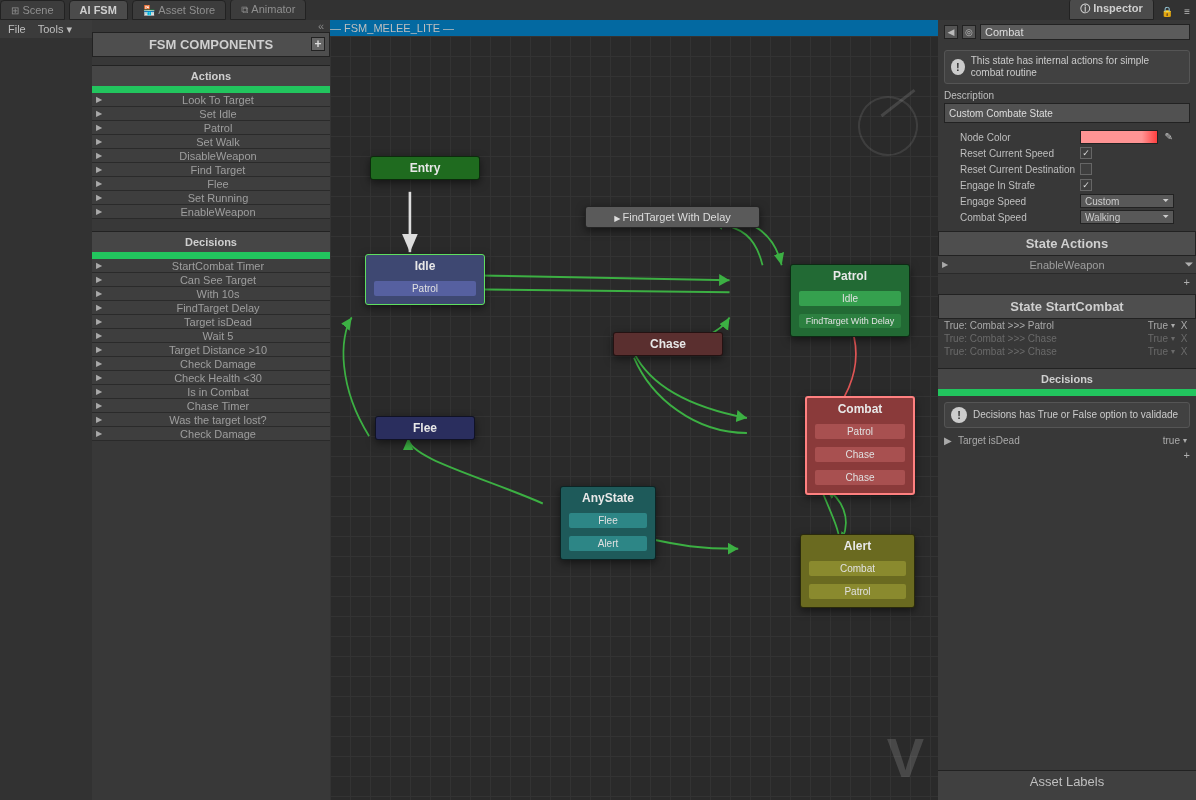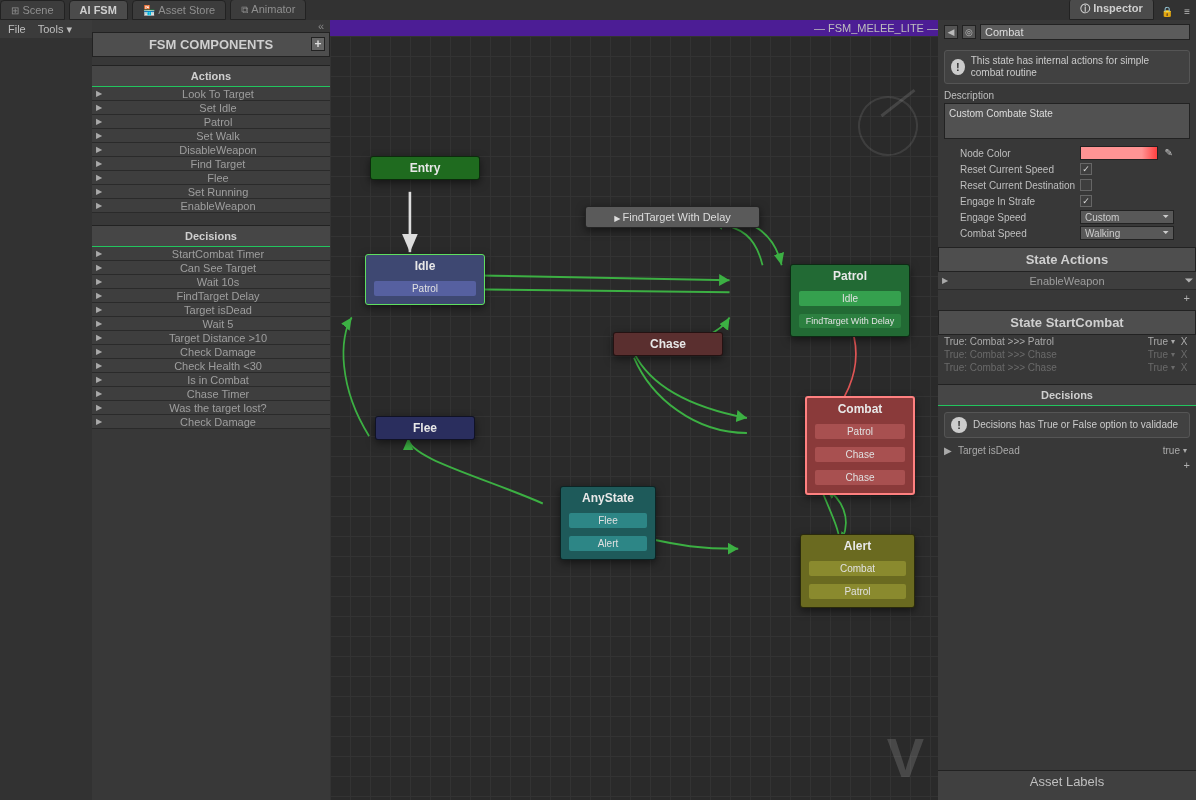--- a/index.html
+++ b/index.html
@@ -24,27 +24,27 @@
   .center-panel { flex: 1; position: relative; background: #2e2e2e; display: flex; flex-direction: column; }
   .right-panel { width: 258px; background: #383838; display: flex; flex-direction: column; overflow: hidden; }
 
   .panel-collapse-handle { height: 12px; background: #383838; text-align: right; color: #888; padding-right: 6px; cursor: pointer; }
 
   .section-hdr { background: #4e4e4e; color: #cfcfcf; font-weight: bold; text-align: center;
                  padding: 4px 0; border: 1px solid #222; font-size: 13px; position: relative;}
   .section-hdr .plus-btn { position: absolute; right: 4px; top: 4px; font-size: 12px; width: 14px; height: 14px; line-height: 12px;
                            background: #666; border: 1px solid #222; color: #ddd; text-align: center; cursor: pointer;}
   .sub-hdr { background: #464646; color: #cfcfcf; font-weight: bold; text-align: center;
-             padding: 4px 0; border-top: 1px solid #222; border-bottom: 1px solid #22c55e; }
+             padding: 4px 0; border-top: 1px solid #222; border-bottom: 7px solid #22c55e; }
 
   .list-row { display: flex; align-items: center; height: 14px; background: #3e3e3e; border-bottom: 1px solid #2a2a2a; }
   .list-row .arrow { width: 14px; text-align: center; font-size: 8px; color: #aaa; }
   .list-row .label { flex: 1; text-align: center; color: #9e9e9e; font-size: 11px; }
 
-  .graph-header { background: #4c1d95; height: 16px; text-align: right; color: #bfbfbf; font-size: 11px; line-height: 16px; }
+  .graph-header { background: #0369a1; height: 16px; text-align: left; color: #bfbfbf; font-size: 11px; line-height: 16px; }
   .canvas { flex:1; position: relative; overflow: hidden;
             background-color: #2a2a2a;
             background-image: linear-gradient(#333 1px, transparent 1px),
                               linear-gradient(90deg, #333 1px, transparent 1px);
             background-size: 20px 20px; }
 
   .node { position: absolute; border-radius: 3px; border: 1px solid rgba(0,0,0,.6);
           box-shadow: 0 3px 8px rgba(0,0,0,.5); overflow: hidden; text-align: center; }
   .node-title { padding: 4px 2px; font-weight: bold; color: #e8e8e8; font-size: 12px; }
   .node-sub { margin: 4px 8px 8px 8px; padding: 2px 0; font-size: 10px; border-radius: 2px;
@@ -56,21 +56,21 @@
 
   .insp-row { display: flex; align-items: center; padding: 1px 22px; height: 16px; }
   .insp-row .label { width: 120px; color: #bfbfbf; font-size: 10px; }
   .dropdown { flex:1; background: #585858; border: 1px solid #222; color:#ccc; font-size: 10px; padding: 0 4px; height: 14px; display:flex; align-items:center; justify-content:space-between;}
   .dropdown .caret { font-size: 8px; }
 
   .info-box { display:flex; align-items:center; margin:6px; padding:4px 6px; border:1px solid #555; background:#414141; border-radius:3px; }
   .info-box .mark { display:inline-flex; width:16px; height:16px; border-radius:50%; background:#ccc; color:#333; font-size:11px; font-weight:bold; align-items:center; justify-content:center; margin-right:6px;}
   .info-box .msg { font-size:10px; color:#ccc; line-height:12px; }
 
-  .insp-textarea { margin: 2px 6px 6px 6px; background:#515151; color:#ddd; border:1px solid #222; height:36px; padding:4px; font-size:10px;}
+  .insp-textarea { margin: 2px 6px 6px 6px; background:#515151; color:#ddd; border:1px solid #222; height:20px; padding:4px; font-size:10px;}
 
   .colorbox { flex:1; height:14px; background: linear-gradient(to right, #ff9494, #ff9494 80%, #ff4040); border: 1px solid #222; position: relative;}
   .colorbox .eyedrop { position: absolute; right: -16px; top: 0; font-size: 10px; color:#ccc;}
 
   .checkbox { width:12px; height:12px; background:#3e3e3e; border:1px solid #666; display:inline-flex; align-items:center; justify-content:center;}
   .checkbox.checked::after { content:"✓"; font-size:9px; color:#ddd; }
 
   .trans-row { display:flex; align-items:center; padding:1px 6px; font-size:10px; color:#aaa; }
   .trans-row.dim { color:#6a6a6a; }
   .trans-row .txt { flex:1; }
@@ -168,21 +168,21 @@
             <div class="list-row">
               <span class="arrow">▶</span>
               <span class="label">StartCombat Timer</span>
             </div>
             <div class="list-row">
               <span class="arrow">▶</span>
               <span class="label">Can See Target</span>
             </div>
             <div class="list-row">
               <span class="arrow">▶</span>
-              <span class="label">Wait 10s</span>
+              <span class="label">With 10s</span>
             </div>
             <div class="list-row">
               <span class="arrow">▶</span>
               <span class="label">FindTarget Delay</span>
             </div>
             <div class="list-row">
               <span class="arrow">▶</span>
               <span class="label">Target isDead</span>
             </div>
             <div class="list-row">

